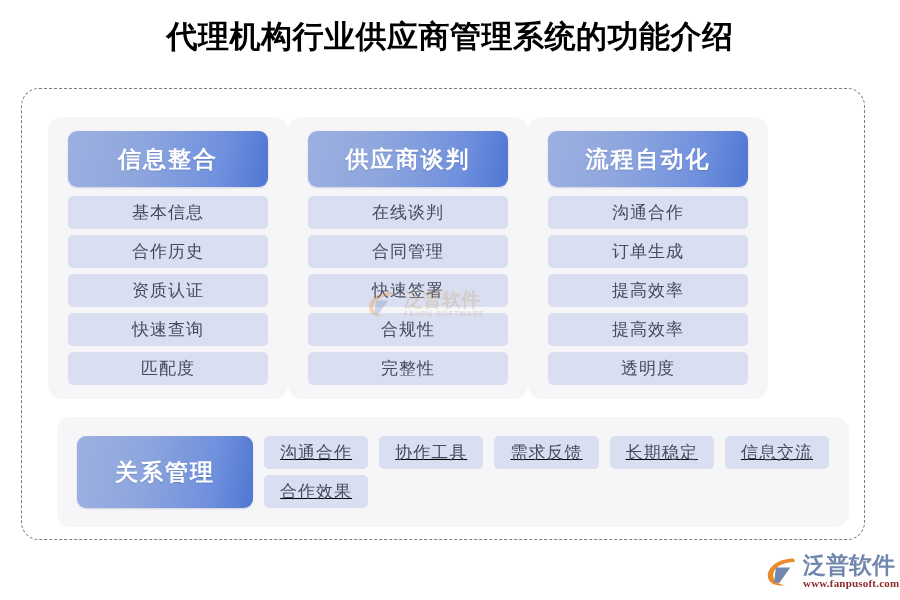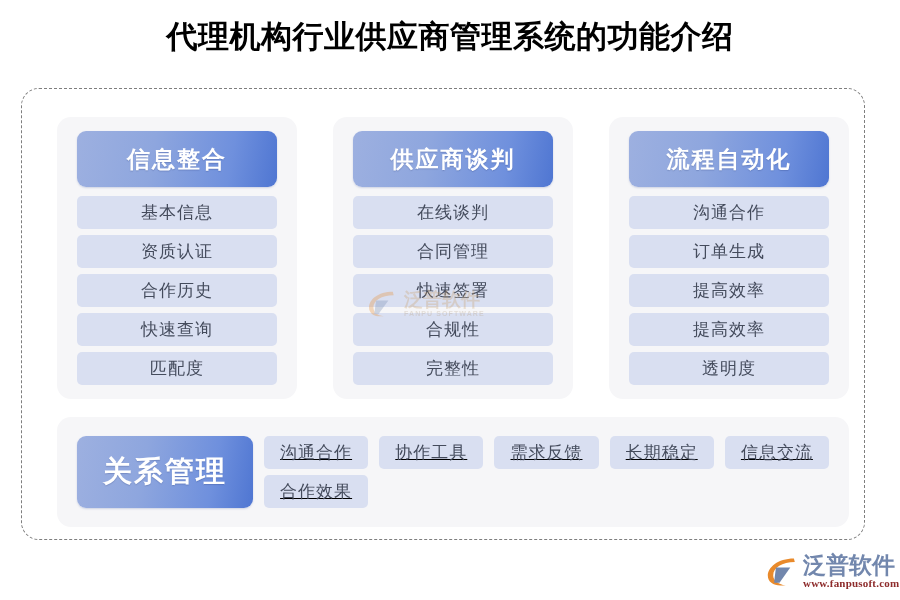--- a/index.html
+++ b/index.html
@@ -46,26 +46,26 @@
     height: 452px;
     box-sizing: border-box;
     border: 1.6px dashed #7e7e7e;
     border-radius: 18px;
     background: transparent;
   }
 
   
   .top-row {
     position: absolute;
-    left: 57px;
+    left: 48px;
     top: 117px;
     width: 792px;
     height: 282px;
     display: flex;
-    justify-content: space-between;
+    justify-content: flex-start;
   }
   .card {
     box-sizing: border-box;
     width: 240px;
     height: 282px;
     background: #f6f6f8;
     border-radius: 14px;
     padding: 14px 20px 0 20px;
     display: flex;
     flex-direction: column;
@@ -126,21 +126,21 @@
     box-sizing: border-box;
     width: 176px;
     border-radius: 9px;
     background: linear-gradient(100deg, #9db0e0 0%, #8ea6de 38%, #6f90dd 76%, #4f76d2 100%);
     display: flex;
     align-items: center;
     justify-content: center;
     color: #ffffff;
     font-family: "Liberation Serif", "DejaVu Serif", serif;
     font-weight: bold;
-    font-size: 29px;
+    font-size: 23px;
     letter-spacing: 2px;
     text-shadow: 0 1px 1px rgba(40,60,120,0.25);
     box-shadow: 0 1px 2px rgba(90,110,170,0.25);
     white-space: nowrap;
   }
   .bottom-grid {
     flex: 1;
     margin-left: 11px;
     display: grid;
     grid-template-columns: repeat(5, 1fr);
@@ -240,22 +240,22 @@
   <div class="page-title">代理机构行业供应商管理系统的功能介绍</div>
 
   <div class="dashed-frame"></div>
 
   <div class="top-row">
 
     <div class="card">
       <div class="card-header">信息整合</div>
       <div class="card-items">
         <div class="pill">基本信息</div>
+        <div class="pill">合作历史</div>
         <div class="pill">资质认证</div>
-        <div class="pill">合作历史</div>
         <div class="pill">快速查询</div>
         <div class="pill">匹配度</div>
       </div>
     </div>
 
     <div class="card">
       <div class="card-header">供应商谈判</div>
       <div class="card-items">
         <div class="pill">在线谈判</div>
         <div class="pill">合同管理</div>

